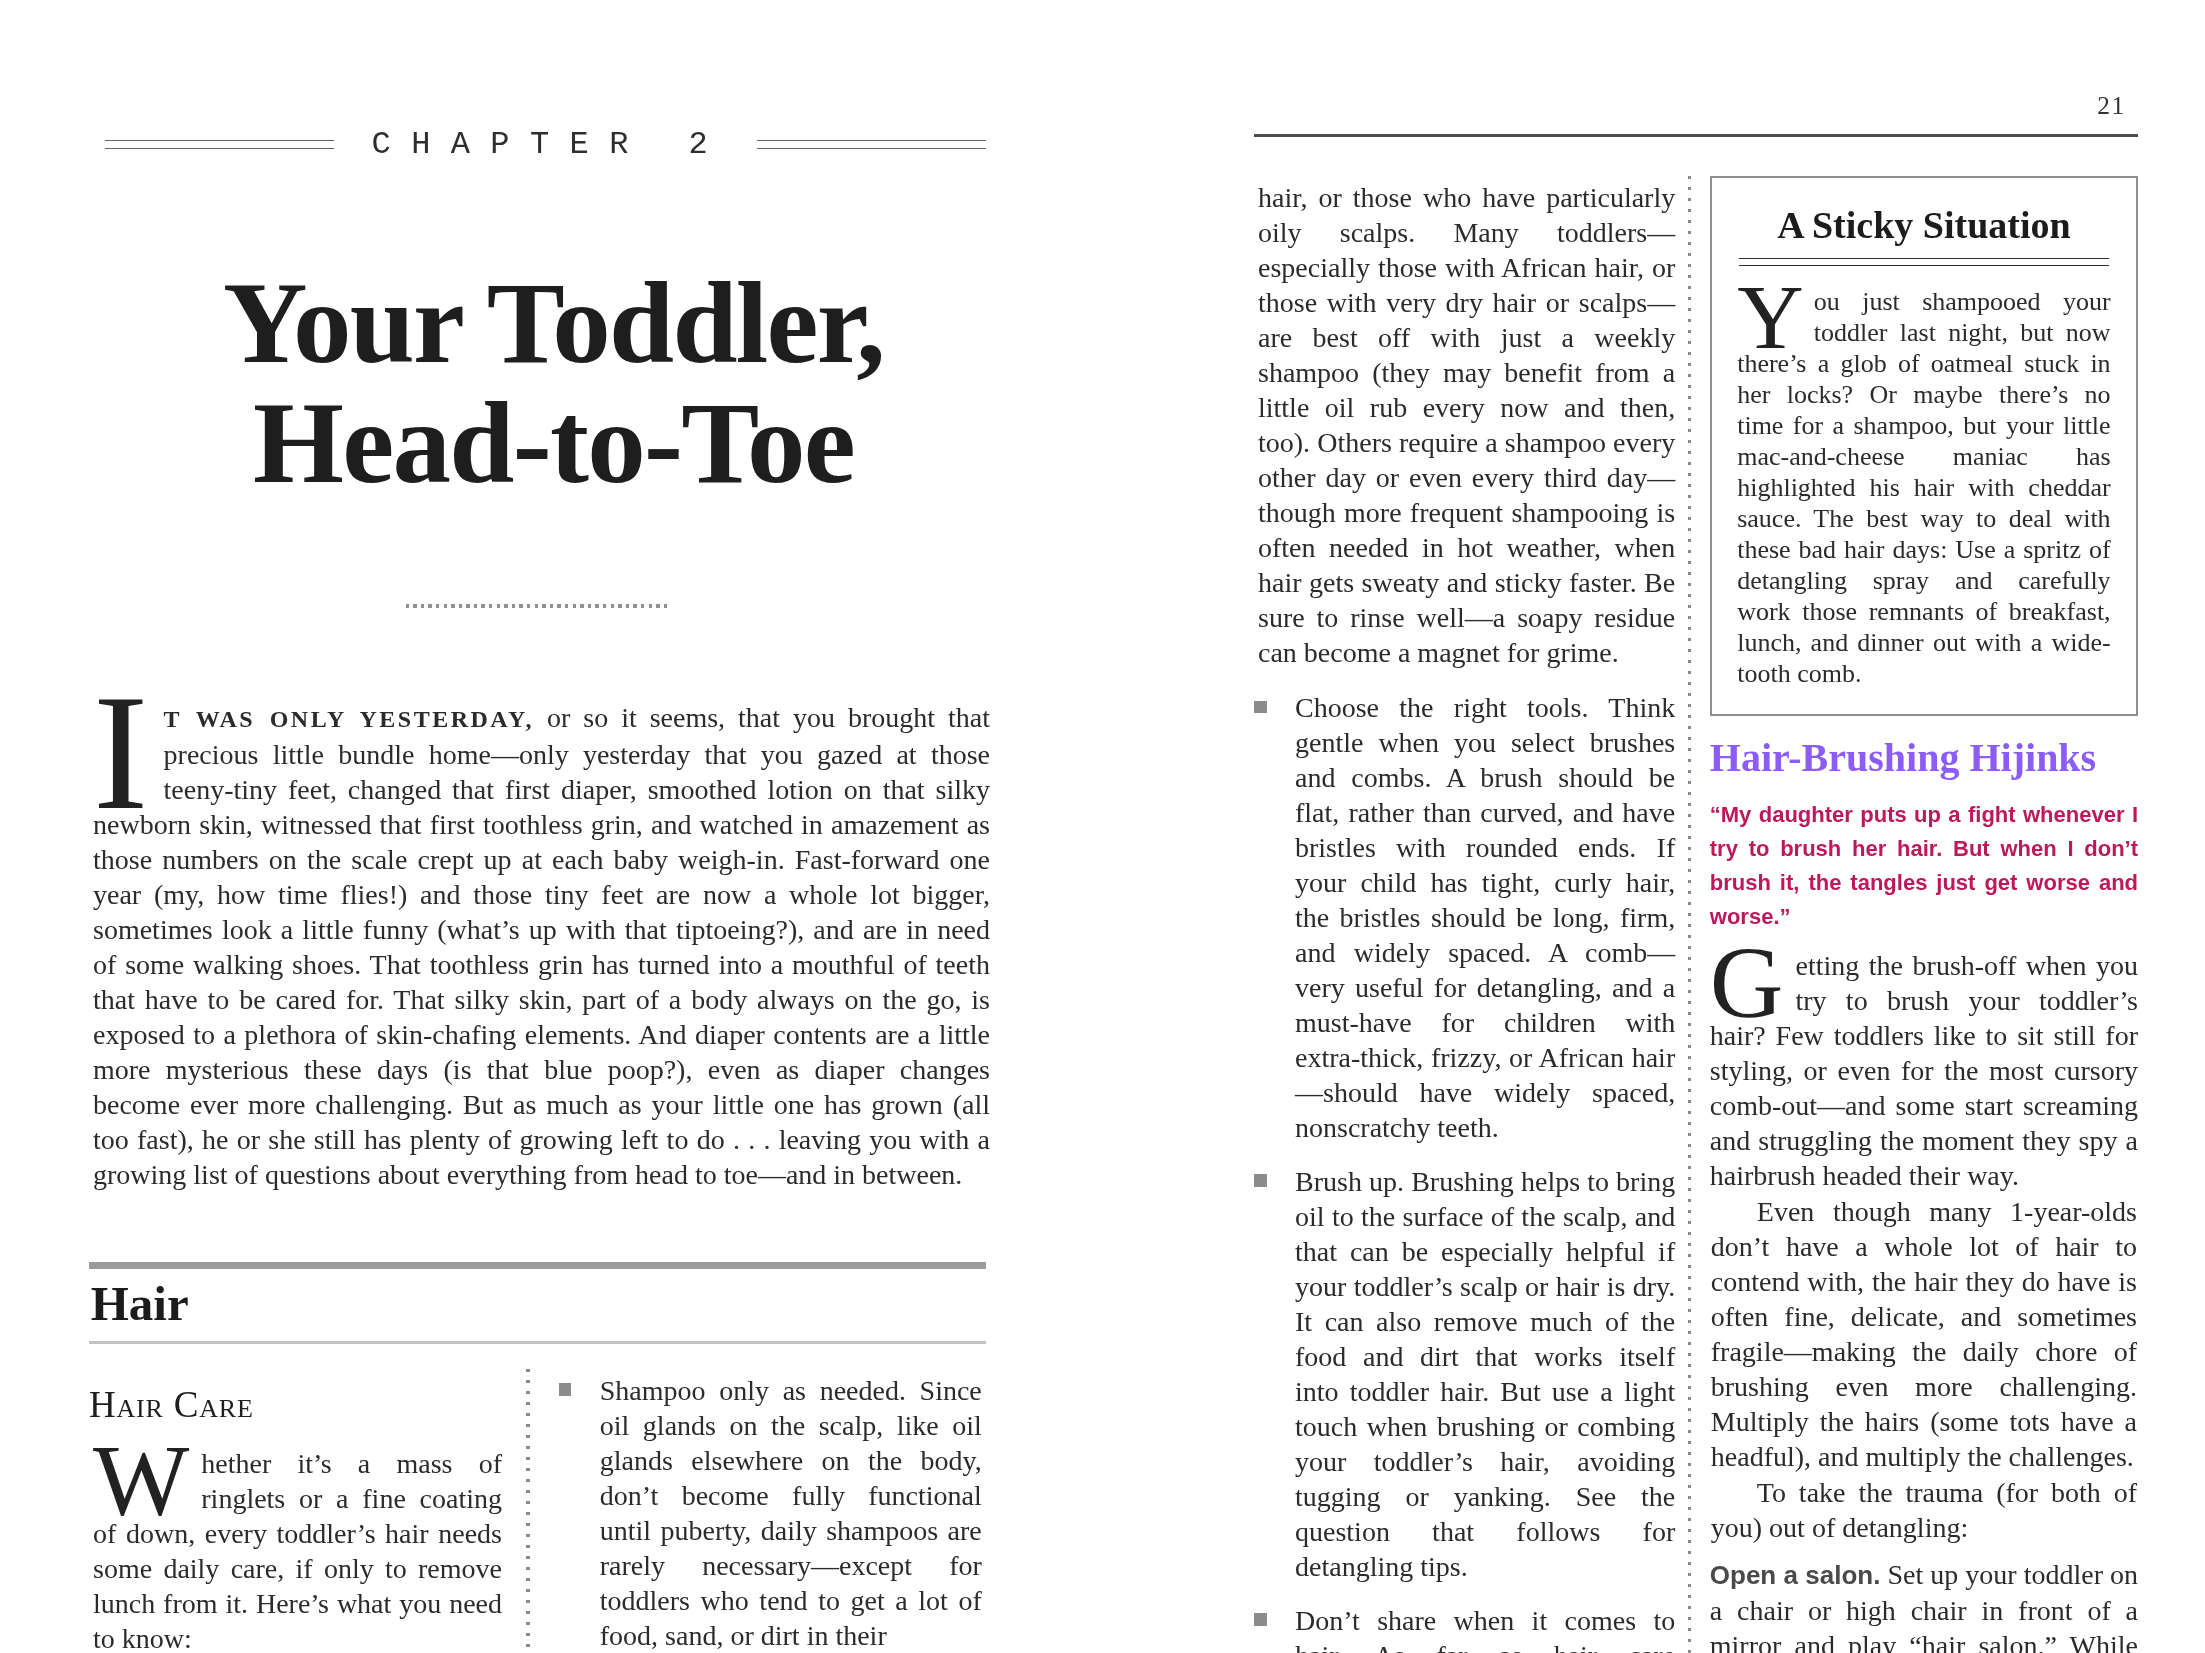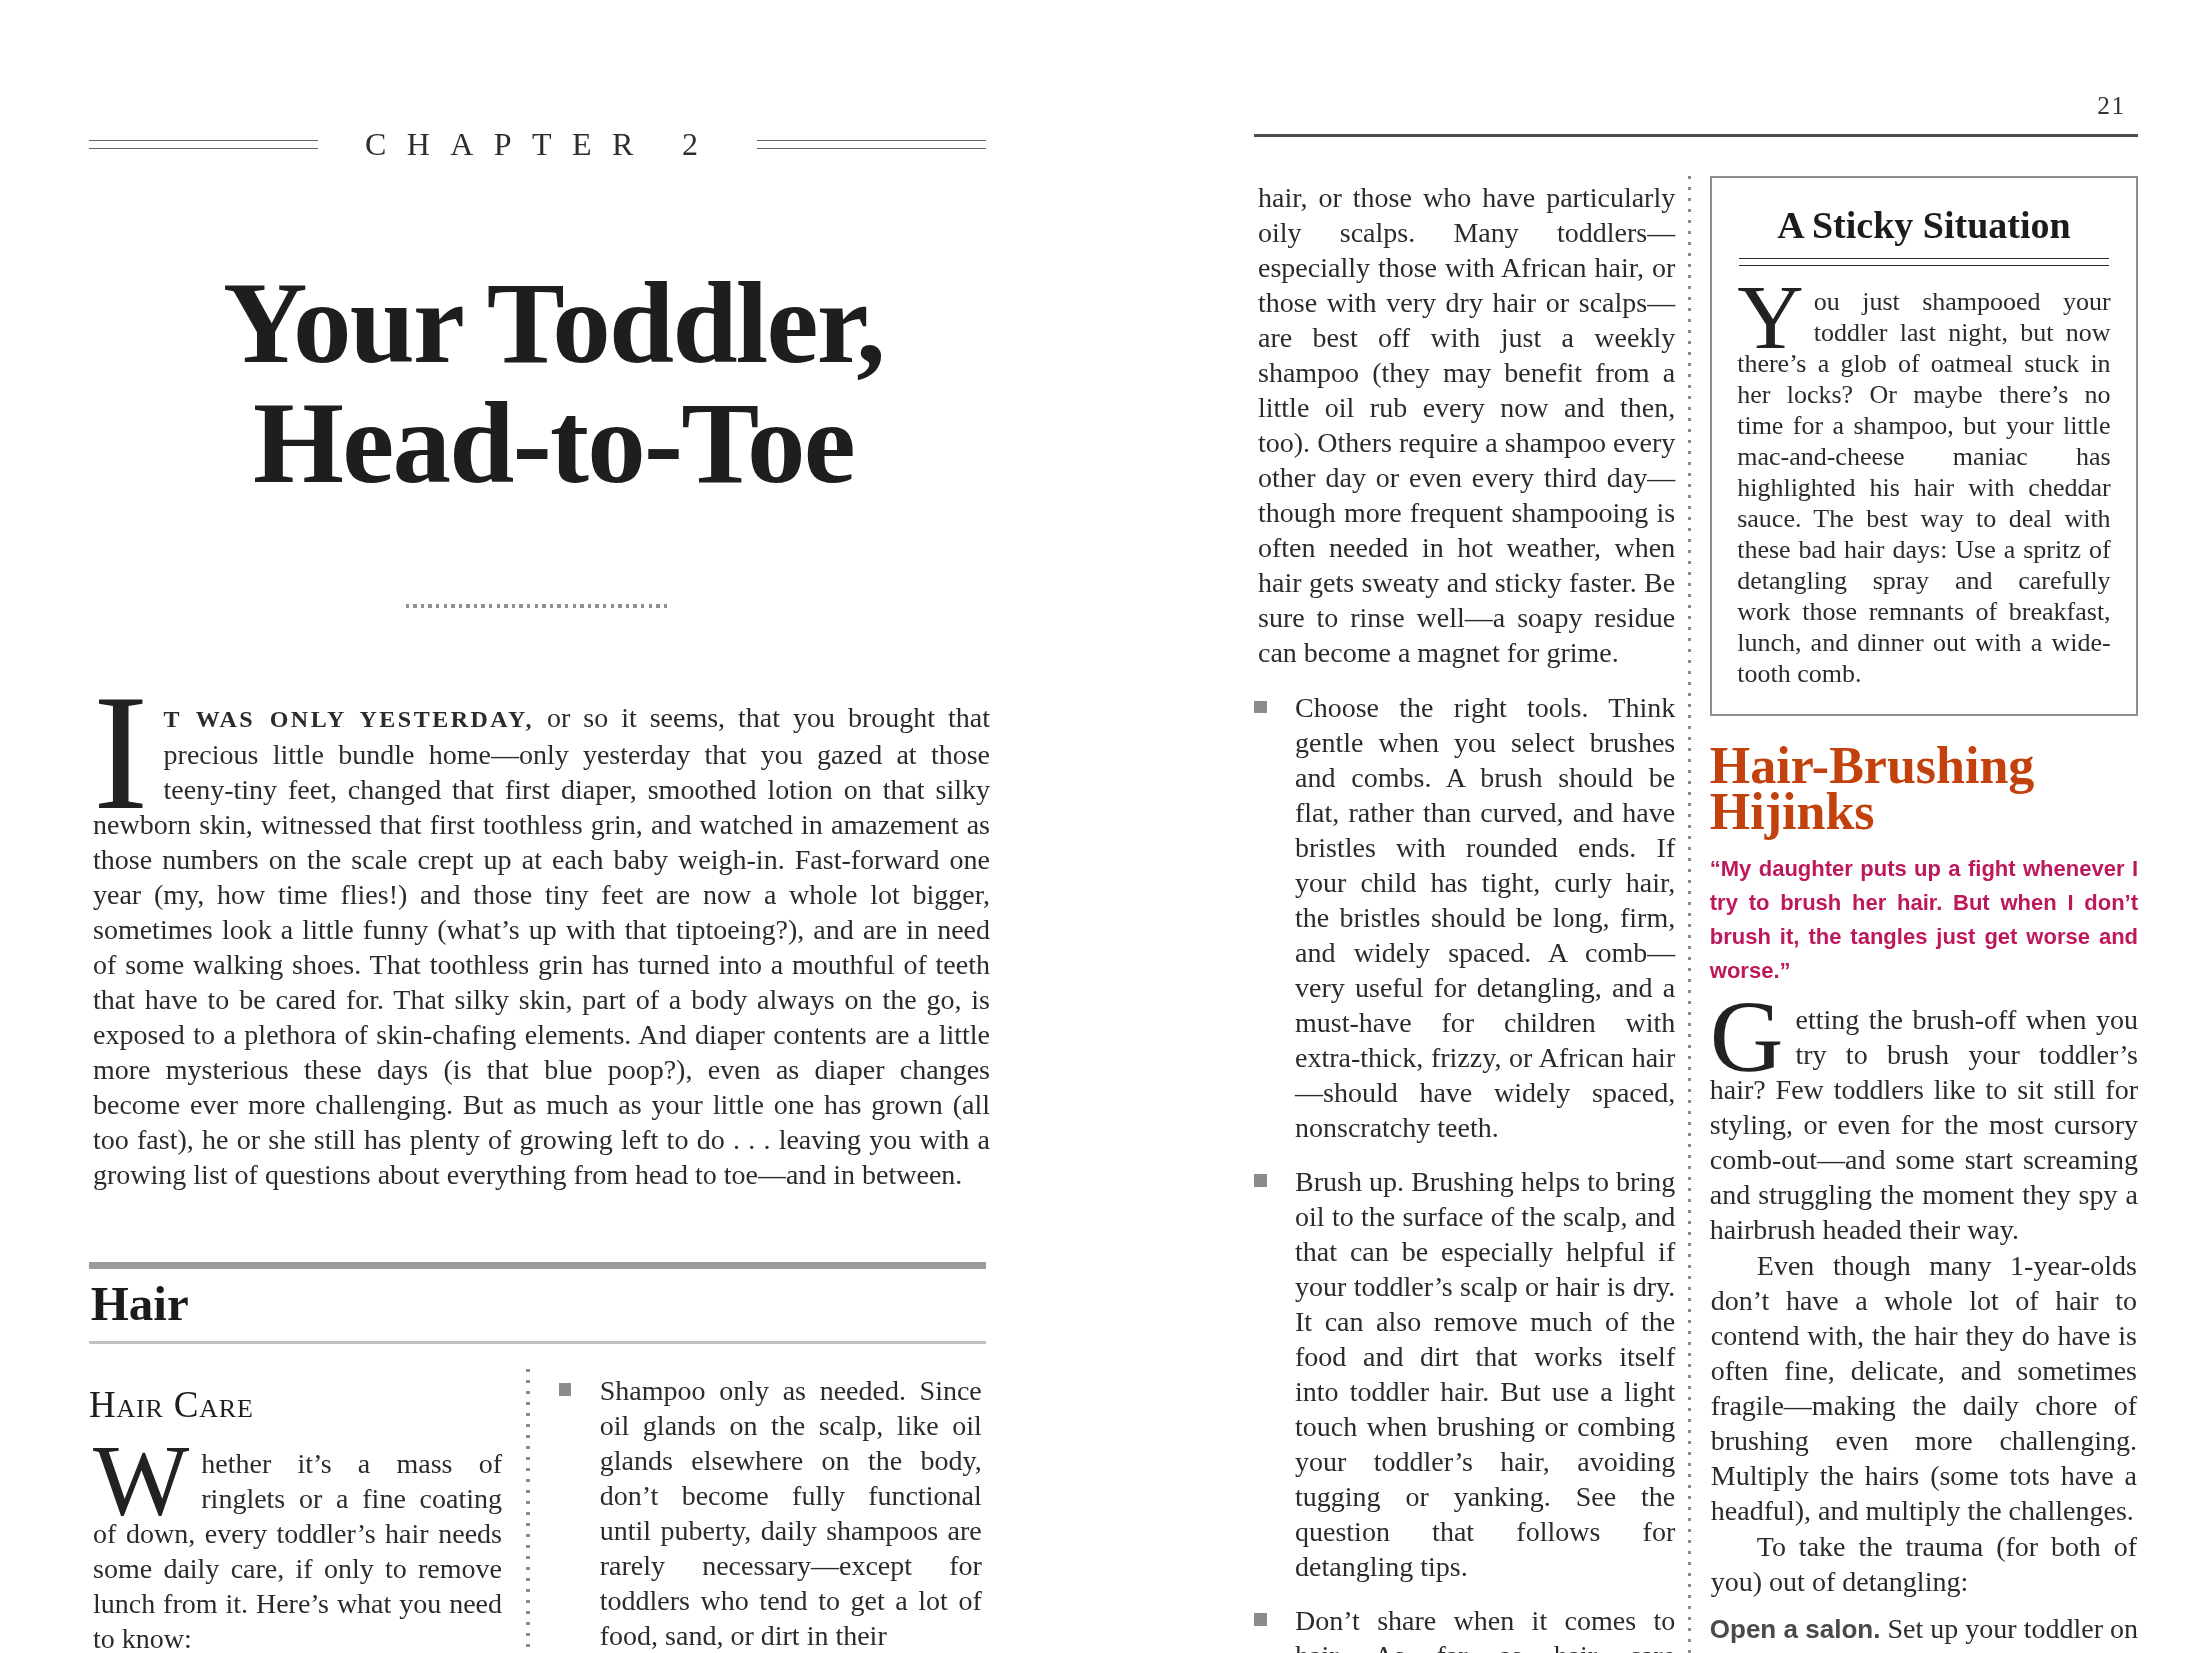--- a/index.html
+++ b/index.html
@@ -7,21 +7,21 @@
     position:relative;width:2205px;height:1654px;overflow:hidden;
     font-family:"Liberation Serif","DejaVu Serif",serif;color:#2b2b2b;
     -webkit-font-smoothing:antialiased;
   }
   .page{position:absolute;}
   #page-left{left:89px;top:102px;width:897px;height:1535px;}
   #page-right{left:1254px;top:81px;width:884px;height:1556px;}
 
   
   .chapter-row{position:absolute;top:24px;left:0;width:100%;
-    display:flex;align-items:center;justify-content:space-between;gap:23px;}
+    display:flex;align-items:center;justify-content:flex-end;gap:29px;font-family:Liberation Mono, monospace;}
   .dbl-line{height:6.8px;border-top:1.7px solid #666;border-bottom:1.7px solid #666;flex:0 0 229px;}
   .chapter-label{font-size:32px;letter-spacing:20.4px;color:#2e2e2e;white-space:nowrap;padding-left:8.5px;}
 
   .book-title{position:absolute;top:161px;left:16px;width:100%;text-align:center;
     font-weight:700;font-size:117px;line-height:120px;letter-spacing:-1.7px;color:#1e1e1e;}
 
   .dotted-rule{position:absolute;top:502px;left:50%;transform:translateX(-50%);
     width:265px;height:4.2px;
     background:repeating-linear-gradient(to right,#909090 0 3.4px,transparent 3.4px 7.6px);}
 
@@ -64,21 +64,21 @@
   .rcol1 .continuation{margin-bottom:20.4px;}
 
   .sidebar-box{border:2.5px solid #8e8e8e;padding:20.4px 25.4px 25.4px;background:#fff;}
   .sidebar-title{margin:5.1px 0 0;text-align:center;font-size:38px;line-height:44px;
     font-weight:700;color:#1c1c1c;}
   .sidebar-rule{height:6px;border-top:1.7px solid #2d2d2d;border-bottom:1.7px solid #2d2d2d;
     margin:10.2px 1.7px 20.4px;}
   .sidebar-text{font-size:26px;line-height:31px;text-align:justify;margin:0;}
   .dropcap.sidebar-dc{font-size:92px;line-height:62px;padding-right:10.2px;}
 
-  .hijinks-heading{margin:27px 0 0;font-size:52px;line-height:46px;font-weight:700;color:#c2410c;}
+  .hijinks-heading{margin:19px 0 0;font-size:40px;line-height:46px;font-weight:700;color:#8b5cf6;}
   .question{margin:17px 0 0;font-family:"Liberation Sans","DejaVu Sans",sans-serif;
     font-weight:700;font-size:22px;line-height:34px;color:#be185d;text-align:justify;}
   .answer{margin:13.6px 0 0;}
   .answer-follow{margin:1px;text-indent:46px;}
   .tip{margin:12px 0 0;}
   .tip-lead{font-family:"Liberation Sans","DejaVu Sans",sans-serif;font-weight:700;color:#4a4a4a;
     font-size:26px;}
 </style>
 </head>
 <body>

